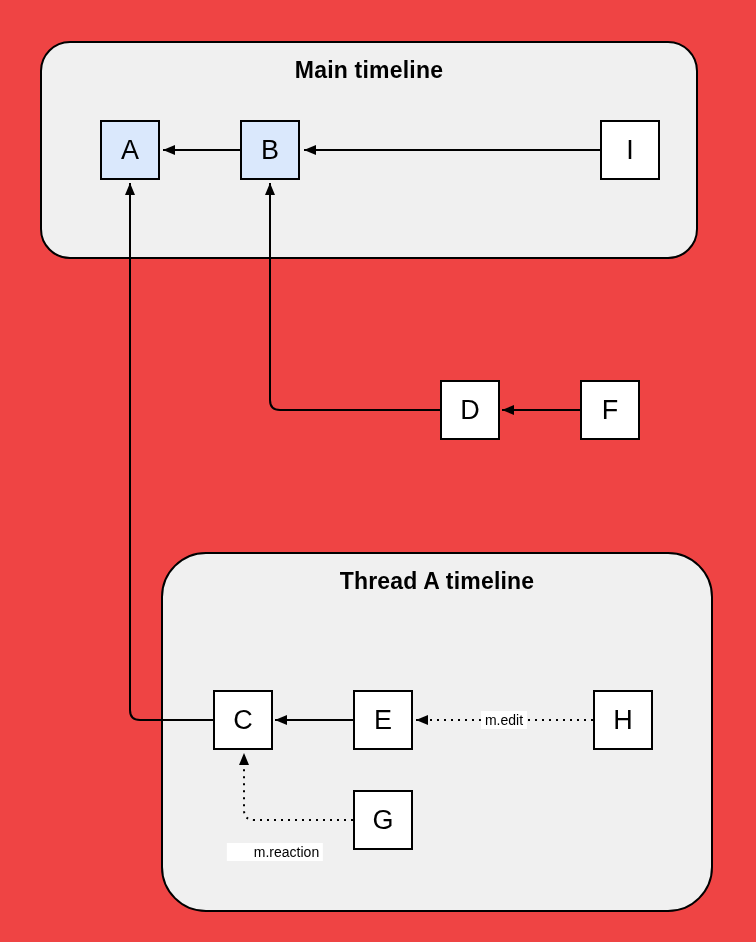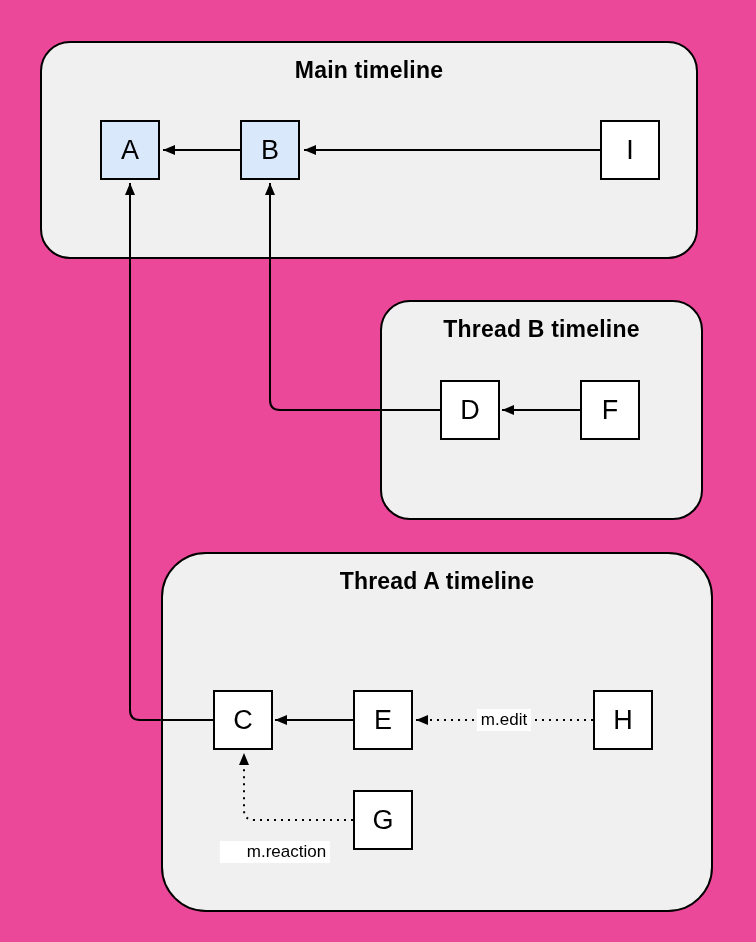--- a/index.html
+++ b/index.html
@@ -4,21 +4,21 @@
 <style>
   html, body {
     margin: 0;
     padding: 0;
     background: #ffffff;
   }
   .stage {
     position: relative;
     width: 756px;
     height: 942px;
-    background: #ec4899;
+    background: #ef4444;
     font-family: "Liberation Sans", sans-serif;
     overflow: hidden;
   }
   .container {
     position: absolute;
     background: #f0f0f0;
     border: 2px solid #000000;
     box-sizing: border-box;
     z-index: 1;
   }
@@ -73,41 +73,38 @@
   .node--d { left: 440px; top: 380px; }
   .node--f { left: 580px; top: 380px; }
   .node--c { left: 213px; top: 690px; }
   .node--e { left: 353px; top: 690px; }
   .node--h { left: 593px; top: 690px; }
   .node--g { left: 353px; top: 790px; }
   .edge-label {
     position: absolute;
     transform: translate(-50%, -50%);
     background: #ffffff;
-    font-size: 17px;
+    font-size: 14px;
     color: #000000;
     padding: 1px 4px;
     white-space: nowrap;
     z-index: 4;
   }
   .edge-label--medit     { left: 504px; top: 720px; }
   .edge-label--mreaction { left: 275px; top: 852px; padding-left: 27px; }
 </style>
 </head>
 <body>
 
 <div class="stage">
 
   <div class="container container--main">
     <div class="container-title">Main timeline</div>
   </div>
 
-  <div class="container container--threadb">
-    <div class="container-title">Thread B timeline</div>
-  </div>
 
   <div class="container container--threada">
     <div class="container-title">Thread A timeline</div>
   </div>
 
   <svg class="edges" viewBox="0 0 756 942" xmlns="http://www.w3.org/2000/svg">
     <defs>
       <marker id="arrowhead" markerUnits="userSpaceOnUse" viewBox="0 0 14 11" markerWidth="14" markerHeight="11" refX="13" refY="5.5" orient="auto">
         <path d="M1,0.5 L13,5.5 L1,10.5 Z" fill="#000000"></path>
       </marker>

